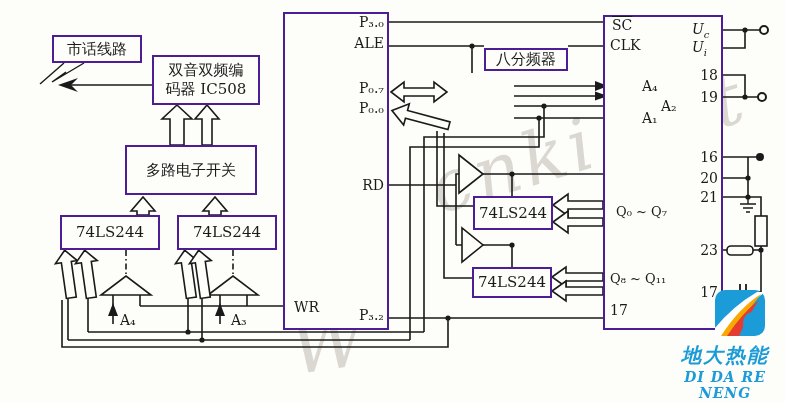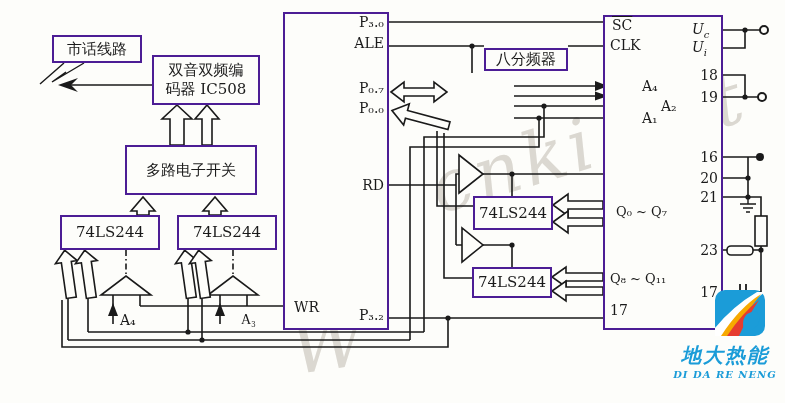--- a/index.html
+++ b/index.html
@@ -22,21 +22,21 @@
   .ovl{text-decoration:overline;}
   sub{font-size:10px;}
   .wires{position:absolute;left:0;top:0;}
   .watermark{
     position:absolute;color:rgba(168,160,148,0.40);font-style:italic;
     font-family:"DejaVu Serif",serif;pointer-events:none;letter-spacing:4px;
   }
   .caption{position:absolute;font-size:17px;letter-spacing:1px;}
   .logo{position:absolute;text-align:center;}
   .logo .cn{font-size:20px;font-weight:bold;color:#1b9cd8;letter-spacing:2px;font-style:italic;}
-  .logo .en{font-size:10px;font-weight:bold;color:#1b9cd8;letter-spacing:1px;font-style:italic;}
+  .logo .en{font-size:14px;font-weight:bold;color:#1b9cd8;letter-spacing:1px;font-style:italic;}
 </style>
 </head>
 <body>
 
 <div class="stage">
 
   <span class="watermark" style="left:420px;top:150px;font-size:72px;transform:rotate(-17deg);transform-origin:left top;">cnki.net</span>
   <span class="watermark" style="left:290px;top:300px;font-size:74px;transform:rotate(-8deg);">W</span>
 
   <svg class="wires" width="785" height="403" viewBox="0 0 785 403">
@@ -205,21 +205,21 @@
   <span class="lbl fs14 right" style="left:690px;top:242px;width:28px;">23</span>
   <span class="lbl fs14 right" style="left:690px;top:284px;width:28px;">17</span>
   <span class="lbl fs14" style="left:610px;top:302px;">17</span>
   <span class="lbl fs13" style="left:616px;top:204px;">Q₀ ~ Q₇</span>
   <span class="lbl fs13" style="left:610px;top:271px;">Q₈ ~ Q₁₁</span>
 
   <span class="lbl fs14" style="left:642px;top:78px;">A₄</span>
   <span class="lbl fs14" style="left:644px;top:98px;margin-left:17px;">A₂</span>
   <span class="lbl fs14" style="left:642px;top:110px;">A₁</span>
   <span class="lbl fs14" style="left:120px;top:312px;">A₄</span>
-  <span class="lbl fs14" style="left:241px;top:312px;font-family:Liberation Serif, serif;">A₃</span>
+  <span class="lbl fs14" style="left:231px;top:312px;">A₃</span>
 
 
   <div class="logo" style="left:672px;top:288px;width:106px;">
     <svg width="54" height="50" style="margin-left:30px;">
       <rect x="2" y="2" width="50" height="46" rx="10" fill="#1b9cd8"></rect>
       <path d="M2,40 Q20,18 44,4 L52,4 Q28,20 12,48 L2,48 Z" fill="#ffffff"></path>
       <path d="M8,48 Q26,20 48,6 Q32,26 20,48 Z" fill="#f7a900"></path>
       <path d="M14,48 Q30,24 46,12 Q34,30 26,48 Z" fill="#e63c2f"></path>
       <path d="M34,26 q10,-6 12,2 q2,10 -8,14 q-8,2 -8,-6 q0,-6 4,-10 Z" fill="#1b9cd8"></path>
     </svg>

